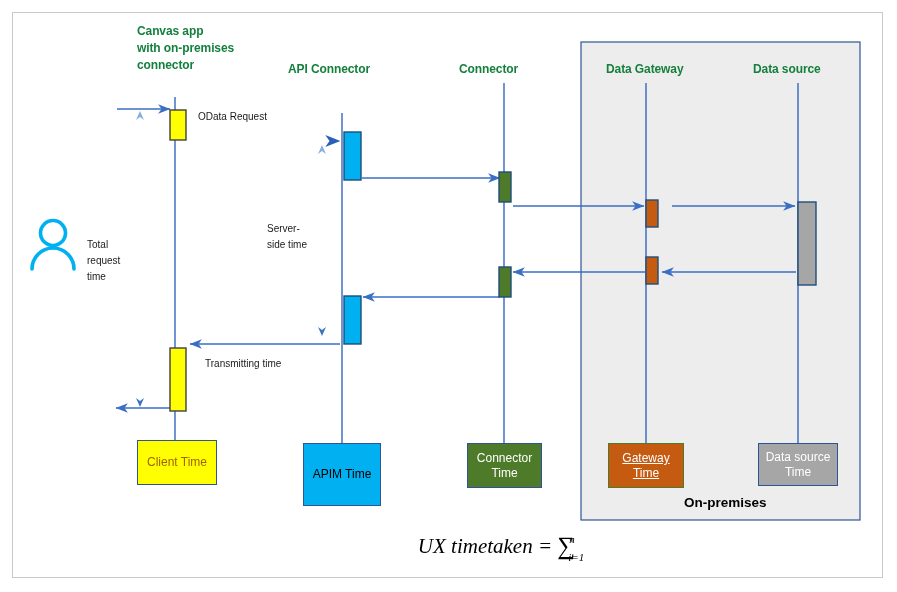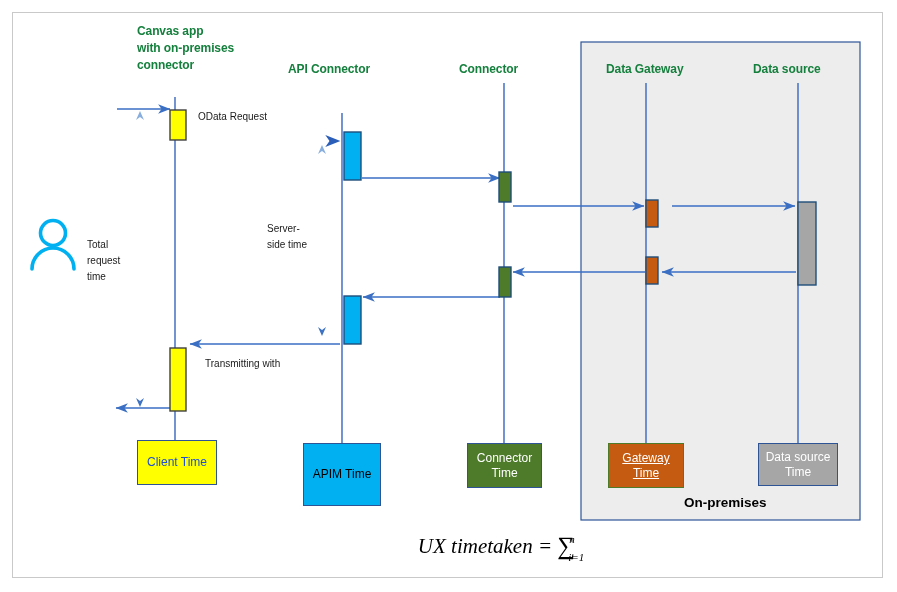--- a/index.html
+++ b/index.html
@@ -188,29 +188,29 @@
       <div class="hdr" style="left: 137px; top: 23px;">Canvas app
 with on-premises
 connector</div>
       <div class="hdr" style="left: 288px; top: 61px;">API Connector</div>
       <div class="hdr" style="left: 459px; top: 61px;">Connector</div>
       <div class="hdr" style="left: 606px; top: 61px; text-align: right;">Data Gateway</div>
       <div class="hdr" style="left: 753px; top: 61px;">Data source</div>
     </div>
   <div id="notes">
       <div class="note" style="left: 198px; top: 109px;">OData Request</div>
-      <div class="note" style="left: 205px; top: 356px;">Transmitting with</div>
+      <div class="note" style="left: 205px; top: 356px;">Transmitting time</div>
       <div class="note" style="left: 87px; top: 225px; margin-top: 12px;">Total
 request
 time</div>
       <div class="note" style="left: 267px; top: 221px;">Server-
 side time</div>
     </div>
   <div id="legend">
-      <div class="legendbox" style="left: 137px; top: 440px; width: 80px; height: 45px; background: rgb(255, 255, 0); border: 1.4px solid rgb(46, 84, 150); color: #1d4ed8;">Client Time</div>
+      <div class="legendbox" style="left: 137px; top: 440px; width: 80px; height: 45px; background: rgb(255, 255, 0); border: 1.4px solid rgb(46, 84, 150); color: #a16207;">Client Time</div>
       <div class="legendbox" style="left: 303px; top: 443px; width: 78px; height: 63px; background: rgb(0, 176, 240); border: 1.4px solid rgb(46, 84, 150); color: rgb(0, 0, 0);">APIM Time</div>
       <div class="legendbox" style="left: 467px; top: 443px; width: 75px; height: 45px; background: rgb(78, 123, 41); border: 1.4px solid rgb(46, 84, 150); color: rgb(255, 255, 255);">Connector
 Time</div>
       <div class="legendbox" style="left: 608px; top: 443px; width: 76px; height: 45px; background: rgb(197, 90, 17); border: 1.4px solid rgb(78, 123, 41); color: rgb(255, 255, 255); text-decoration: underline;">Gateway
 Time</div>
       <div class="legendbox" style="left: 758px; top: 443px; width: 80px; height: 43px; background: rgb(166, 166, 166); border: 1.4px solid rgb(46, 84, 150); color: rgb(255, 255, 255);">Data source
 Time</div>
     </div>
 
   <div class="onprem-label" style="left:684px; top:495px;">On-premises</div>

